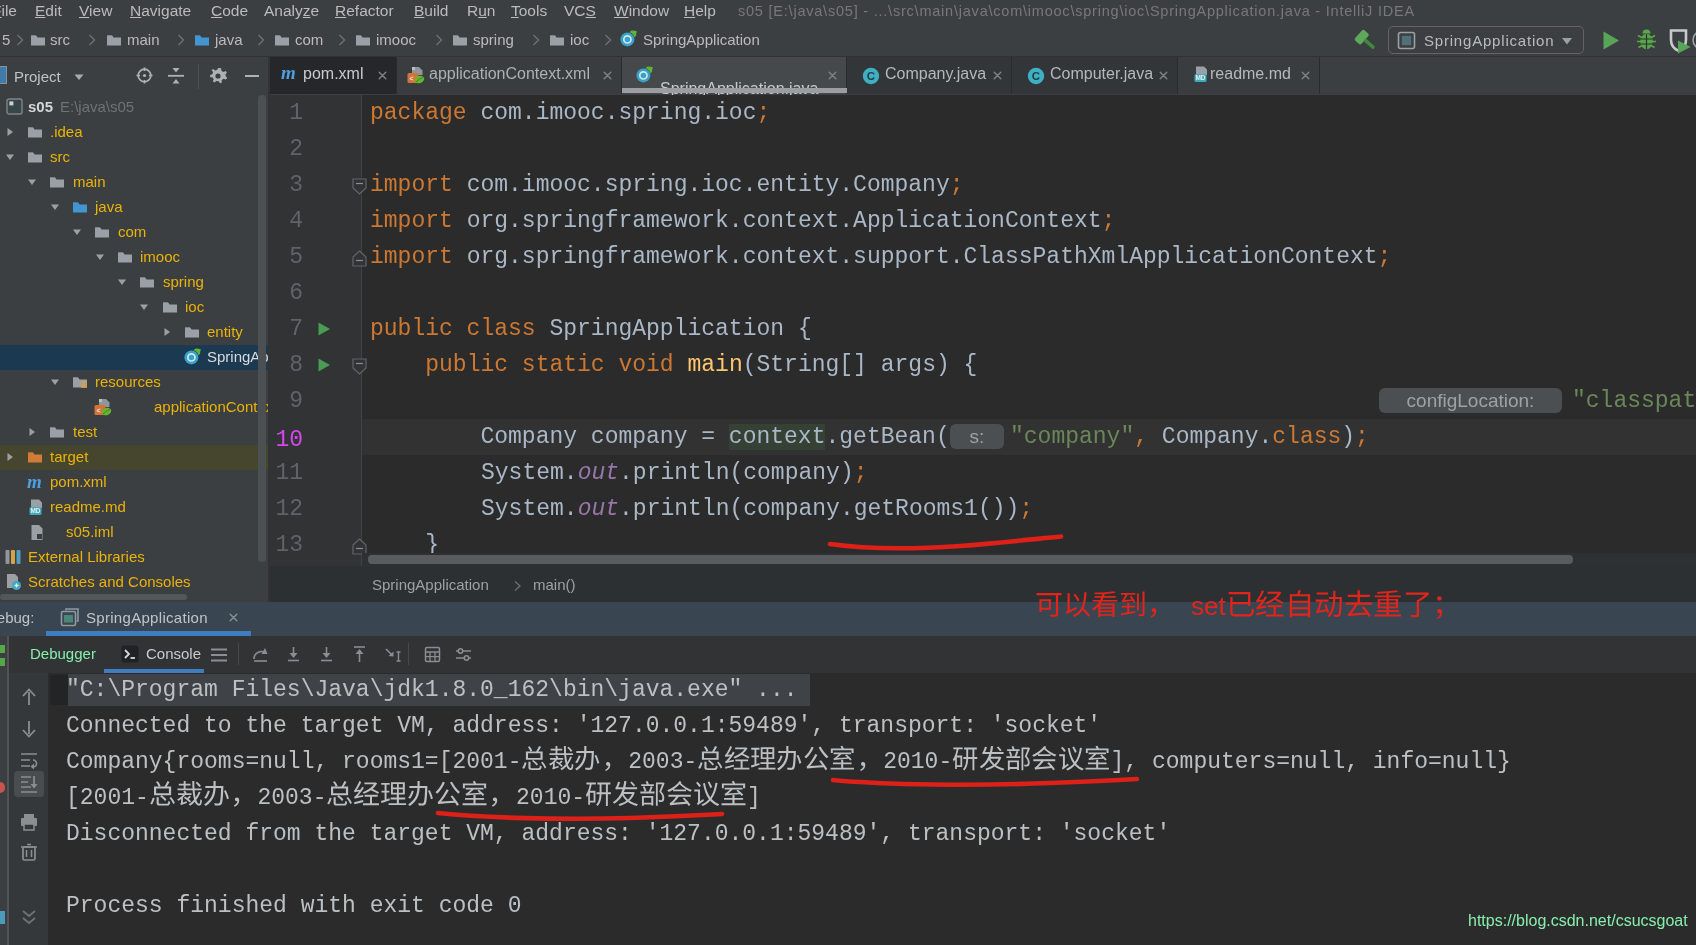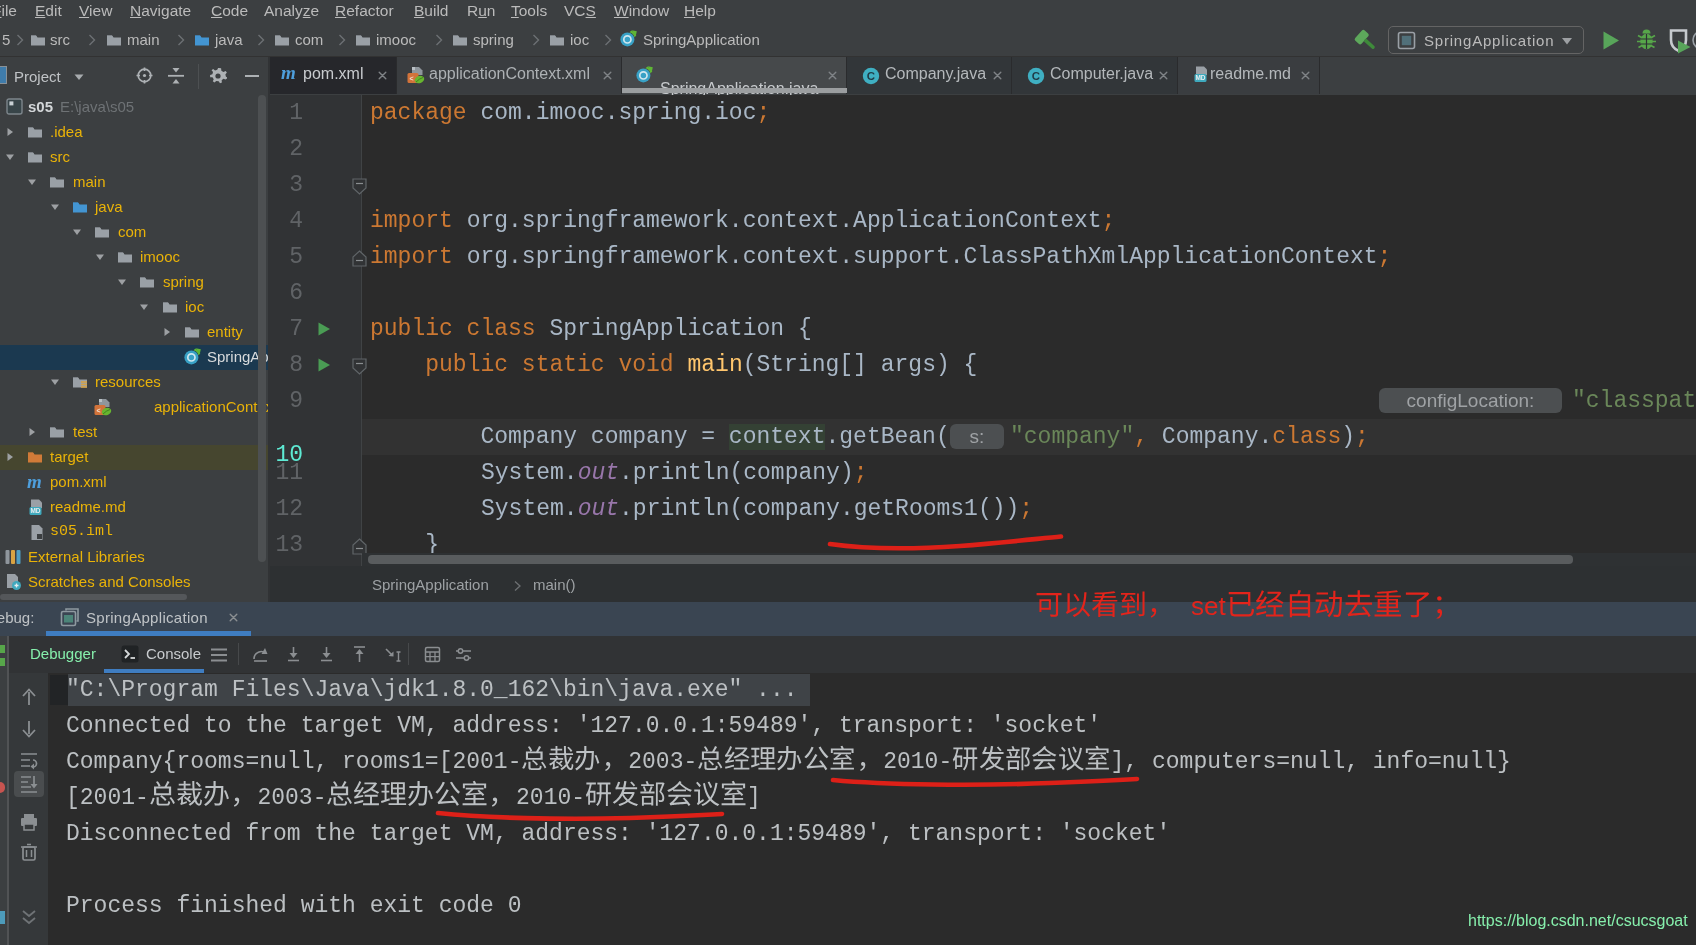--- a/index.html
+++ b/index.html
@@ -101,20 +101,21 @@
 <div class="abs ui" style="left:130px;top:2px;font-size:15.5px"><span style="text-decoration:underline">N</span>avigate</div>
 <div class="abs ui" style="left:211px;top:2px;font-size:15.5px"><span style="text-decoration:underline">C</span>ode</div>
 <div class="abs ui" style="left:264px;top:2px;font-size:15.5px">Analy<span style="text-decoration:underline">z</span>e</div>
 <div class="abs ui" style="left:335px;top:2px;font-size:15.5px"><span style="text-decoration:underline">R</span>efactor</div>
 <div class="abs ui" style="left:414px;top:2px;font-size:15.5px"><span style="text-decoration:underline">B</span>uild</div>
 <div class="abs ui" style="left:467px;top:2px;font-size:15.5px">R<span style="text-decoration:underline">u</span>n</div>
 <div class="abs ui" style="left:511px;top:2px;font-size:15.5px"><span style="text-decoration:underline">T</span>ools</div>
 <div class="abs ui" style="left:564px;top:2px;font-size:15.5px">VC<span style="text-decoration:underline">S</span></div>
 <div class="abs ui" style="left:614px;top:2px;font-size:15.5px"><span style="text-decoration:underline">W</span>indow</div>
 <div class="abs ui" style="left:684px;top:2px;font-size:15.5px"><span style="text-decoration:underline">H</span>elp</div>
+<div class="abs" style="left:738px;top:3px;font-size:14.5px;letter-spacing:0.78px;color:#787878;white-space:pre">s05 [E:\java\s05] - ...\src\main\java\com\imooc\spring\ioc\SpringApplication.java - IntelliJ IDEA</div>
 <div class="abs" style="left:0;top:22px;width:1696px;height:35px;background:#3c3f41;border-bottom:1px solid #323232"></div>
 <div class="abs ui" style="left:2px;top:31px">5</div>
 <svg style="position:absolute;left:15px;top:33px" width="10" height="14" viewBox="0 0 10 14">
       <path d="M2.5 2 L7.5 7 L2.5 12" stroke="#6d7073" stroke-width="1.4" fill="none"></path>
     </svg>
 <svg style="position:absolute;left:29px;top:31px" width="18" height="18" viewBox="0 0 18 18">
       <path d="M2 4.5 L2 14.5 L16 14.5 L16 6.5 L8.5 6.5 L7 4.5 Z" fill="#9aa0a6"></path>
       <path d="M2 4.5 L7 4.5 L8.5 6.5 L2 6.5 Z" fill="#9aa0a6" opacity="0.8"></path>
     </svg>
 <div class="abs ui" style="left:50px;top:31px">src</div>
@@ -453,21 +454,21 @@
           <rect x="1.5" y="8" width="12" height="8" rx="1.5" fill="#3fa9bd"></rect>
           <text x="7.5" y="14.2" font-family="Liberation Sans" font-size="6.5" font-weight="bold" fill="#e8eef0" text-anchor="middle">MD</text>
         </svg>
         <span class="tlab" style="left:50px;">readme.md</span>
       </div>
       <div class="trow" style="top:425px;">
         <svg style="position:absolute;left:29px;top:4px" width="16" height="17" viewBox="0 0 16 17">
           <path d="M2.5 1 L10 1 L13.5 4.5 L13.5 16 L2.5 16 Z" fill="#9aa0a6"></path>
           <rect x="8" y="10" width="5" height="5" fill="#3b3e40"></rect>
         </svg>
-        <span class="tlab" style="left:50px;font-family:Liberation Mono, monospace;">s05.iml</span>
+        <span class="tlab" style="left:66px;">s05.iml</span>
       </div>
       <div class="trow" style="top:450px;">
         <svg style="position:absolute;left:4px;top:3px" width="18" height="18" viewBox="0 0 18 18">
           <rect x="1.5" y="2" width="4" height="14" rx="1" fill="#8f969c"></rect>
           <rect x="7" y="2" width="4" height="14" rx="1" fill="#d8a343"></rect>
           <rect x="12.5" y="2" width="4" height="14" rx="1" fill="#4f9ec3"></rect>
         </svg>
         <span class="tlab" style="left:28px;">External Libraries</span>
       </div>
       <div class="trow" style="top:475px;">
@@ -488,21 +489,21 @@
 <div class="abs" style="left:362px;top:419px;width:1334px;height:36px;background:#323232"></div>
 <div class="num" style="left:257px;top:95px">1</div>
 <div class="num" style="left:257px;top:131px">2</div>
 <div class="num" style="left:257px;top:167px">3</div>
 <div class="num" style="left:257px;top:203px">4</div>
 <div class="num" style="left:257px;top:239px">5</div>
 <div class="num" style="left:257px;top:275px">6</div>
 <div class="num" style="left:257px;top:311px">7</div>
 <div class="num" style="left:257px;top:347px">8</div>
 <div class="num" style="left:257px;top:383px">9</div>
-<div class="num" style="left:257px;top:437px;color:#5eead4">10</div>
+<div class="num" style="left:257px;top:422px;color:#d946ef">10</div>
 <div class="num" style="left:257px;top:455px">11</div>
 <div class="num" style="left:257px;top:491px">12</div>
 <div class="num" style="left:257px;top:527px">13</div>
 <svg class="abs" style="left:316px;top:321px" width="16" height="16" viewBox="0 0 16 16">
       <path d="M2.5 1.5 L14 8 L2.5 14.5 Z" fill="#4a9c54"></path>
     </svg>
 <svg class="abs" style="left:316px;top:357px" width="16" height="16" viewBox="0 0 16 16">
       <path d="M2.5 1.5 L14 8 L2.5 14.5 Z" fill="#4a9c54"></path>
     </svg>
 <svg class="abs" style="left:352px;top:178px" width="15" height="17" viewBox="0 0 15 17">
@@ -515,20 +516,21 @@
     </svg>
 <svg class="abs" style="left:352px;top:358px" width="15" height="17" viewBox="0 0 15 17">
       <path d="M1 1 H14 V10 L7.5 16 L1 10 Z" fill="#313335" stroke="#606568" stroke-width="1.2"></path>
       <path d="M4 5.5 h7" stroke="#8a8e91" stroke-width="1.2"></path>
     </svg>
 <svg class="abs" style="left:352px;top:538px" width="15" height="17" viewBox="0 0 15 17">
       <path d="M7.5 1 L14 7 V16 H1 V7 Z" fill="#313335" stroke="#606568" stroke-width="1.2"></path>
       <path d="M4 10.5 h7" stroke="#8a8e91" stroke-width="1.2"></path>
     </svg>
 <div class="cline mono" style="top:95px"><span class="k">package</span> com.imooc.spring.ioc<span class="k">;</span></div>
+<div class="cline mono" style="top:167px"><span class="k">import</span> com.imooc.spring.ioc.entity.Company<span class="k">;</span></div>
 <div class="cline mono" style="top:203px"><span class="k">import</span> org.springframework.context.ApplicationContext<span class="k">;</span></div>
 <div class="cline mono" style="top:239px"><span class="k">import</span> org.springframework.context.support.ClassPathXmlApplicationContext<span class="k">;</span></div>
 <div class="cline mono" style="top:311px"><span class="k">public class</span> SpringApplication {</div>
 <div class="cline mono" style="top:347px">    <span class="k">public static void</span> <span class="fn">main</span>(String[] args) {</div>
 <div class="cline mono" style="top:419px">        Company company = <span style="background:#344134">context</span>.getBean(</div>
 <div class="cline mono" style="top:455px;left:481px">System.<span class="fld">out</span>.println(company)<span class="k">;</span></div>
 <div class="cline mono" style="top:491px;left:481px">System.<span class="fld">out</span>.println(company.getRooms1())<span class="k">;</span></div>
 <div class="cline mono" style="top:527px">    }</div>
 <div class="abs" style="left:1379px;top:388px;width:183px;height:25px;background:#4c4f51;border-radius:6px;color:#9fa2a5;font-size:19px;line-height:25px;text-align:center;font-family:'Liberation Sans'">configLocation:</div>
 <div class="abs" style="left:950px;top:424px;width:54px;height:25px;background:#4c4f51;border-radius:6px;color:#9fa2a5;font-size:19px;line-height:25px;text-align:center;font-family:'Liberation Sans'">s:</div>

